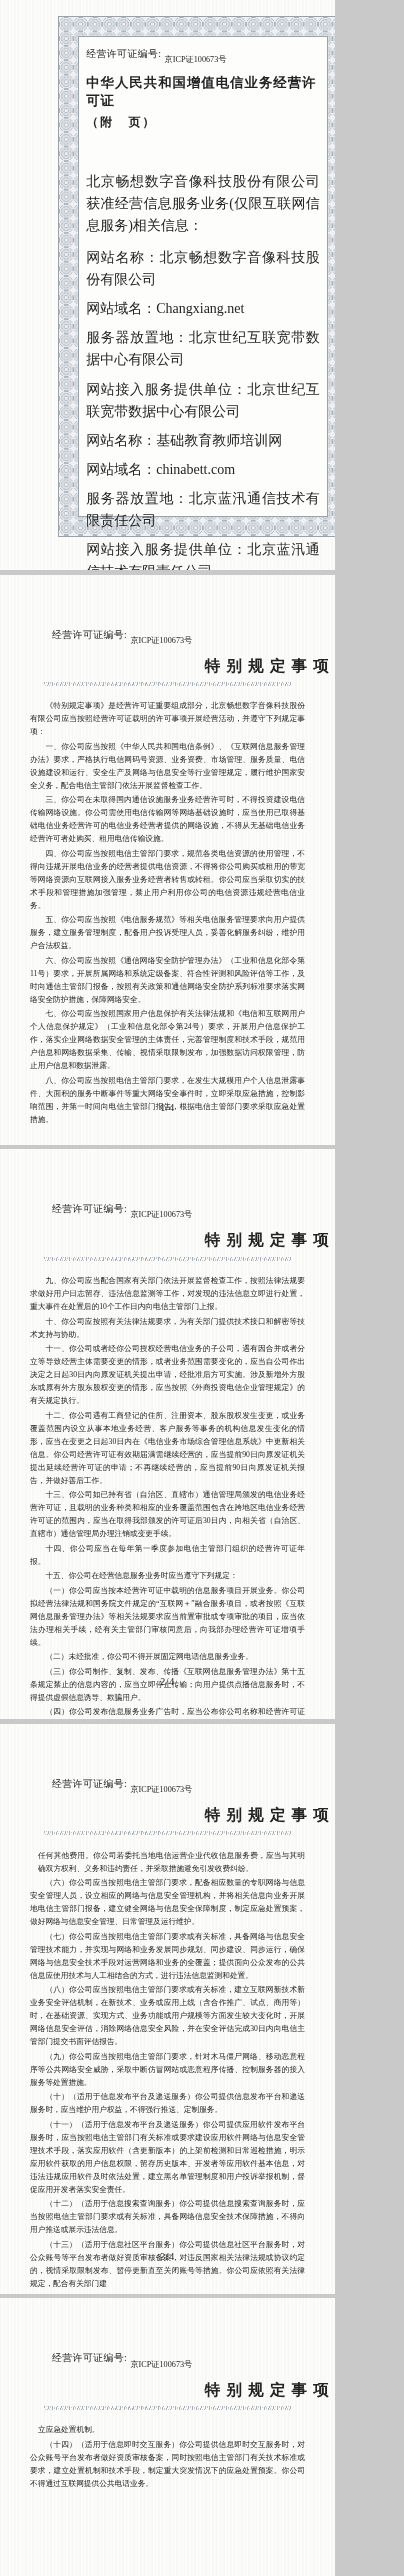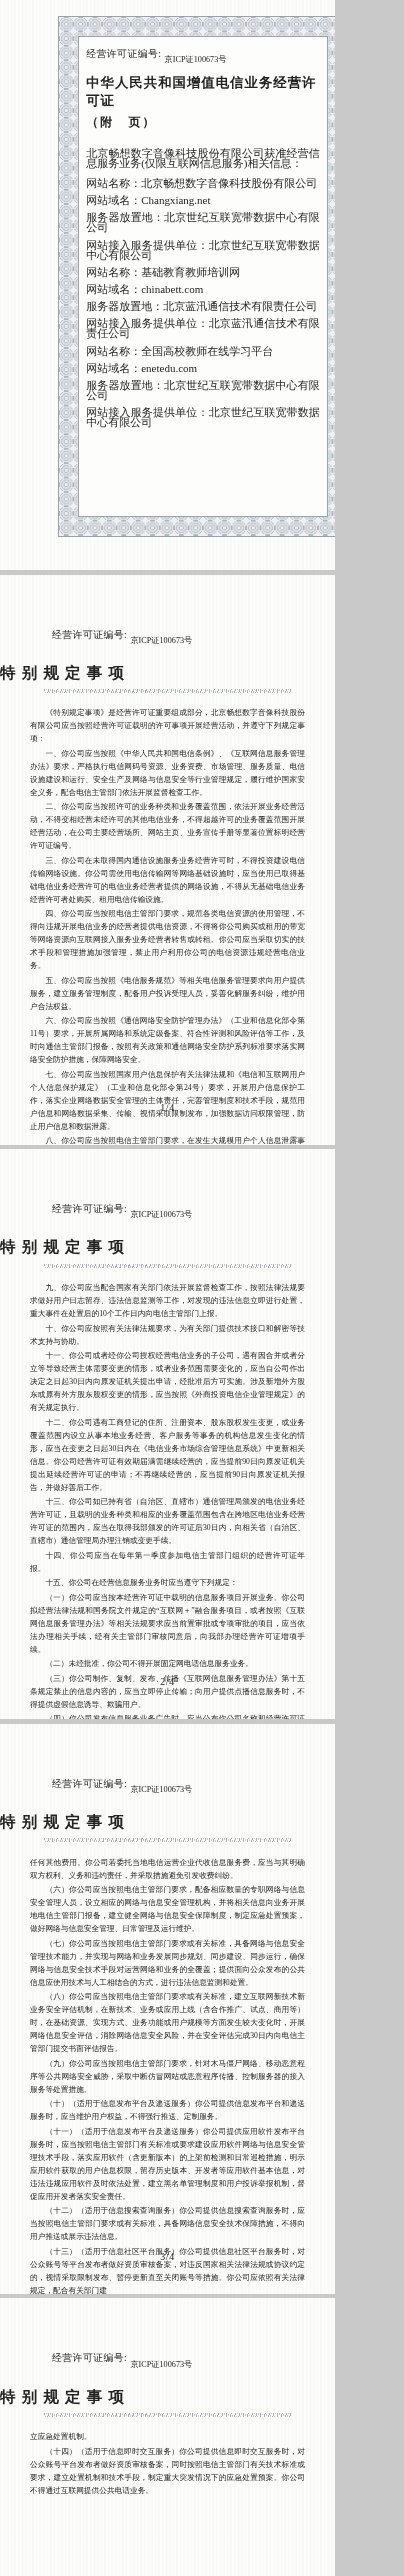--- a/index.html
+++ b/index.html
@@ -41,45 +41,45 @@
   .cert-head .lbl{font-size:9.8px;letter-spacing:0.5px;}
   .cert-head .num{font-size:8.2px;margin-top:6.7px;margin-left:3.1px;font-family:"Liberation Serif","DejaVu Serif",serif;}
   .cert-title{
     margin-top:8.2px;
     font-size:13.4px;font-weight:bold;letter-spacing:1px;
   }
   .cert-subtitle{
     margin-top:4.1px;text-align:left;
     font-size:12px;font-weight:bold;letter-spacing:2.1px;
   }
-  .cert-body{margin-top:17px;font-size:11px;line-height:10px;}
+  .cert-body{margin-top:40px;font-size:14px;line-height:22px;}
   .cert-intro{margin:0 0 10.3px 0;text-align:justify;}
   .cert-entry{margin:0 0 7.2px 0;text-align:justify;}
 
   
   .sp-head{
     display:flex;align-items:flex-start;
     padding:54px 0 0 52px;
   }
   .sp-head .lbl{font-size:9.8px;letter-spacing:0.5px;}
   .sp-head .num{font-size:8.2px;margin-top:6.2px;margin-left:3.1px;}
   .sp-title{
-    margin-top:17px;text-align:left;
+    margin-top:10px;text-align:right;
     font-size:15.5px;font-weight:bold;letter-spacing:6.2px;
   }
   .zigzag{
     height:4.1px;margin:5.2px 44px 0 44px;
     background:repeating-linear-gradient(105deg,#a7aeb6 0 1px,rgba(255,255,255,0) 1px 2.1px,#c5cbd1 2.1px 2.6px,rgba(255,255,255,0) 2.6px 4.1px);
   }
   .sp-body{
     margin-top:13.4px;padding:0 30px;
     font-size:7.7px;line-height:13px;
   }
   .sp-body p{margin:0 0 1.5px 0;text-align:justify;text-indent:2em;}
-  .sp-body p.cont{text-indent:0;}
+  .sp-body p.cont{text-indent:0;margin-left:8px;}
   .page-no{
     position:absolute;left:0;top:527px;width:100%;
     text-align:center;font-size:10px;letter-spacing:0.5px;
   }
 </style>
 </head>
 <body>
 
 <div id="doc">
 
@@ -131,21 +131,20 @@
       <span class="num">京ICP证100673号</span>
     </div>
     <div class="sp-title">特别规定事项</div>
     <div class="zigzag"></div>
     <div class="sp-body">
 
         <p>《特别规定事项》是经营许可证重要组成部分，北京畅想数字音像科技股份有限公司应当按照经营许可证载明的许可事项开展经营活动，并遵守下列规定事项：</p>
 
         <p>一、你公司应当按照《中华人民共和国电信条例》、《互联网信息服务管理办法》要求，严格执行电信网码号资源、业务资费、市场管理、服务质量、电信设施建设和运行、安全生产及网络与信息安全等行业管理规定，履行维护国家安全义务，配合电信主管部门依法开展监督检查工作。</p>
 
-        <p>二、你公司应当按照许可的业务种类和业务覆盖范围，依法开展业务经营活动，不得变相经营未经许可的其他电信业务，不得超越许可的业务覆盖范围开展经营活动，在公司主要经营场所、网站主页、业务宣传手册等显著位置标明经营许可证编号。</p>
 
         <p>三、你公司在未取得国内通信设施服务业务经营许可时，不得投资建设电信传输网络设施。你公司需使用电信传输网等网络基础设施时，应当使用已取得基础电信业务经营许可的电信业务经营者提供的网络设施，不得从无基础电信业务经营许可者处购买、租用电信传输设施。</p>
 
         <p>四、你公司应当按照电信主管部门要求，规范各类电信资源的使用管理，不得向违规开展电信业务的经营者提供电信资源，不得将你公司购买或租用的带宽等网络资源向互联网接入服务业务经营者转售或转租。你公司应当采取切实的技术手段和管理措施加强管理，禁止用户利用你公司的电信资源违规经营电信业务。</p>
 
         <p>五、你公司应当按照《电信服务规范》等相关电信服务管理要求向用户提供服务，建立服务管理制度，配备用户投诉受理人员，妥善化解服务纠纷，维护用户合法权益。</p>
 
         <p>六、你公司应当按照《通信网络安全防护管理办法》（工业和信息化部令第11号）要求，开展所属网络和系统定级备案、符合性评测和风险评估等工作，及时向通信主管部门报备，按照有关政策和通信网络安全防护系列标准要求落实网络安全防护措施，保障网络安全。</p>
 
         <p>七、你公司应当按照国家用户信息保护有关法律法规和《电信和互联网用户个人信息保护规定》（工业和信息化部令第24号）要求，开展用户信息保护工作，落实企业网络数据安全管理的主体责任，完善管理制度和技术手段，规范用户信息和网络数据采集、传输、视情采取限制发布，加强数据访问权限管理，防止用户信息和数据泄露。</p>

